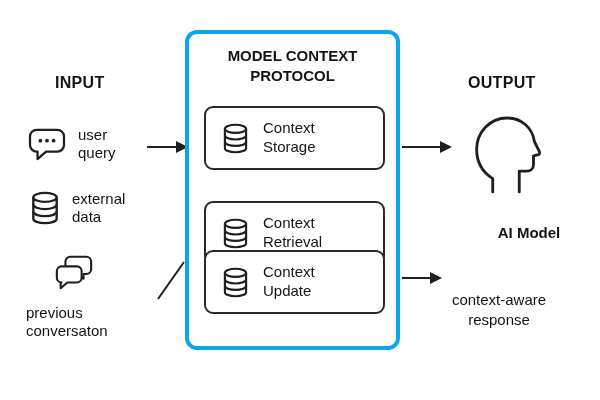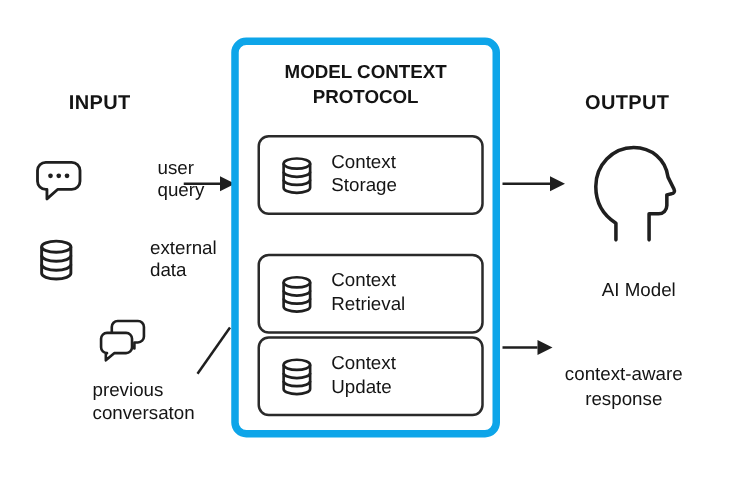--- a/index.html
+++ b/index.html
@@ -7,42 +7,42 @@
     width:600px;height:400px;background:#ffffff;
     font-family:"Liberation Sans", sans-serif;color:#141414;
     overflow:hidden;
   }
   .canvas{position:relative;width:600px;height:400px;background:#ffffff;}
   .connectors{position:absolute;left:0;top:0;width:600px;height:400px;pointer-events:none;}
   .heading{
     position:absolute;font-size:16px;font-weight:bold;letter-spacing:.3px;
   }
   .item-row{position:absolute;display:flex;align-items:center;gap:12px;}
-  .item-label{font-size:15px;line-height:1.22;margin-left:48px;}
+  .item-label{font-size:15px;line-height:1.22;}
   .lbl-narrow{width:62px;}
   .lbl-mid{width:70px;}
   .lbl-wide{width:96px;}
   .protocol-box{
     position:absolute;left:185px;top:30px;width:215px;height:320px;
-    border:6px solid #0ea5e9;border-radius:12px;box-sizing:border-box;
+    border:4px solid #0ea5e9;border-radius:12px;box-sizing:border-box;
     background:transparent;
   }
   .protocol-title{
     position:absolute;top:12px;left:50%;transform:translateX(-50%);
     width:160px;text-align:center;font-weight:bold;font-size:15px;line-height:1.3;
   }
   .module{
     position:absolute;left:15px;width:181px;height:64px;
     border:2px solid #2a2a2a;border-radius:9px;box-sizing:border-box;
     display:flex;align-items:center;gap:14px;padding-left:16px;background:#ffffff;
   }
   .module-label{font-size:15px;line-height:1.25;width:80px;}
-  .mod-1{top:72px;} .mod-2{top:167px;} .mod-3{top:233px;}
+  .mod-1{top:72px;} .mod-2{top:167px;} .mod-3{top:216px;}
   .ai-model-label{
-    position:absolute;left:455px;top:224px;width:112px;text-align:center;font-size:15px;
+    position:absolute;left:473px;top:224px;width:112px;text-align:center;font-size:15px;font-weight:bold;
   }
   .response-label{
     position:absolute;left:434px;top:258px;width:130px;text-align:center;
     font-size:15px;line-height:1.3;margin-top:32px;
   }
   .head-icon-wrap{position:absolute;left:470px;top:110px;}
   .ico{display:block;}
 </style>
 </head>
 <body>

